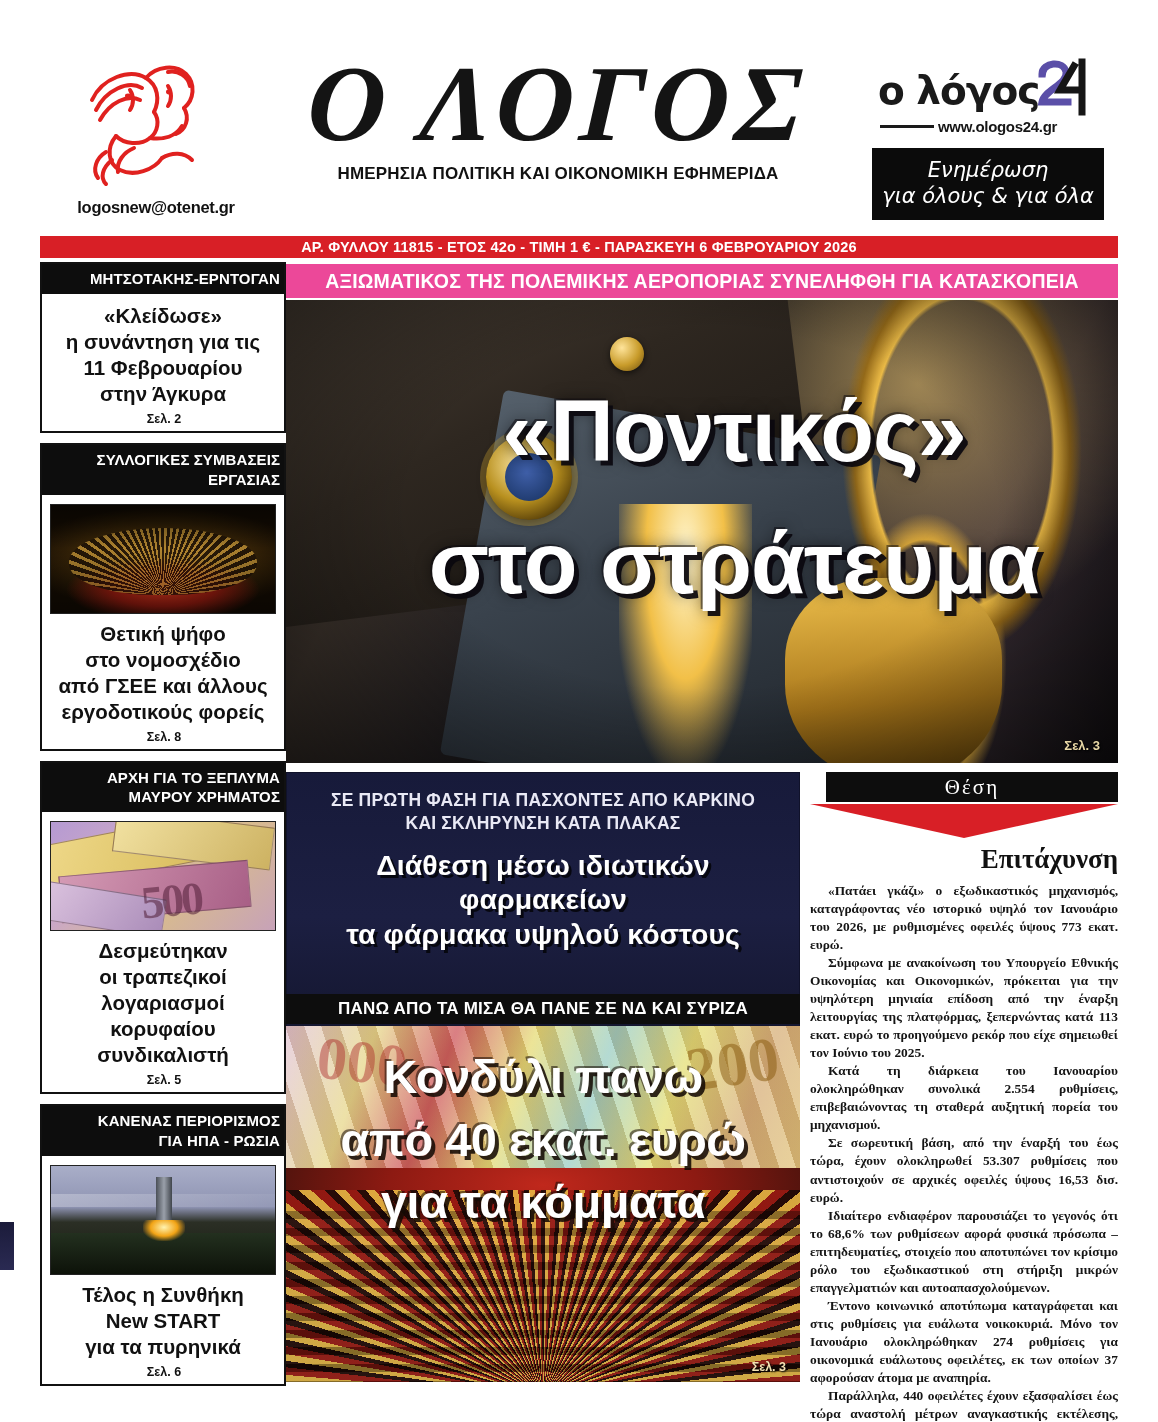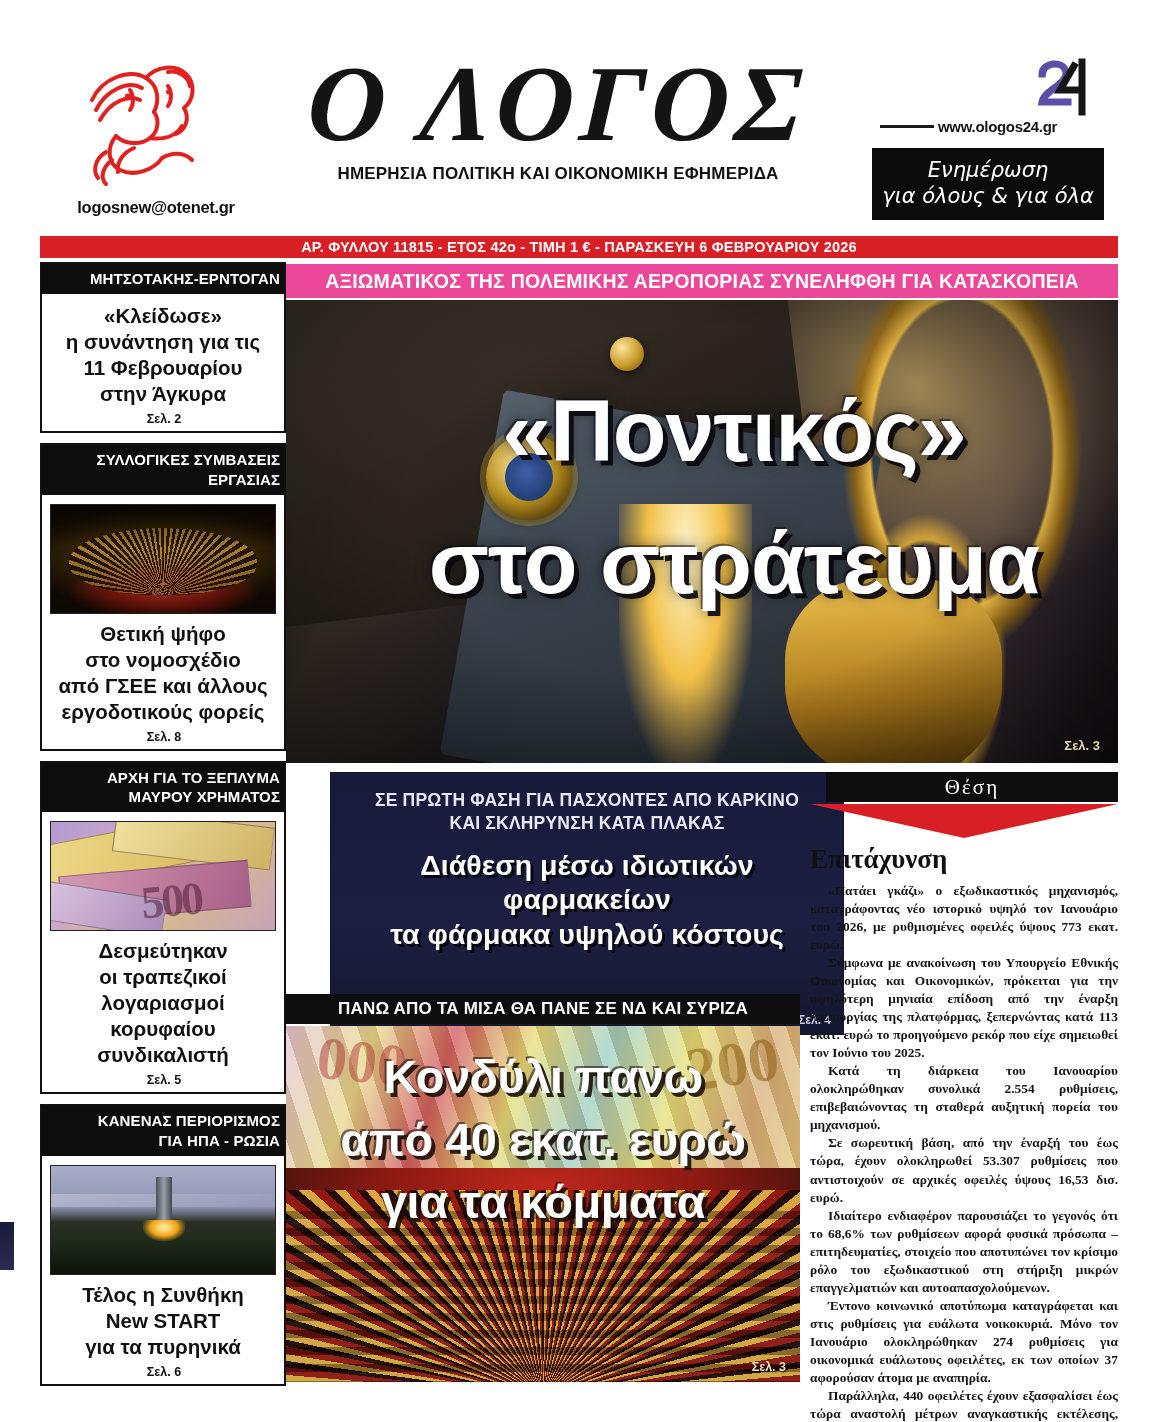--- a/index.html
+++ b/index.html
@@ -133,21 +133,21 @@
     color:#fff;font-weight:bold;font-size:88px;line-height:1.02;letter-spacing:-1px;
     text-shadow:5px 5px 0 rgba(10,8,14,.92), -2px -2px 0 rgba(10,8,14,.5), 0 0 16px rgba(0,0,0,.55);padding-left:32px;}
   .hero-title .l1{display:block;}
   .hero-title .l2{display:block;margin-top:42px;}
   .hero-sel{position:absolute;right:18px;bottom:10px;color:#e9d8a6;font-size:13px;
     font-weight:bold;text-shadow:1px 1px 2px #000;}
 
   
   .medbox{position:absolute;left:286px;top:772px;width:514px;height:263px;
     background:linear-gradient(180deg,#171a3a 0%,#1c1f42 55%,#14162f 100%);
-    border:1px solid #10122a;box-sizing:border-box;padding:16px 13px 0;margin-left:44px;}
+    border:1px solid #10122a;box-sizing:border-box;padding:16px 13px 0;}
   .medbox .kicker{color:#e9e9f5;text-align:center;font-size:17.5px;font-weight:bold;
     line-height:1.33;letter-spacing:0.2px;}
   .medbox .head{color:#fff;text-align:center;font-weight:bold;font-size:28.5px;
     line-height:1.22;margin-top:12px;
     text-shadow:3px 3px 0 rgba(0,0,0,.75);}
   .medbox .sel{position:absolute;right:12px;bottom:7px;color:#cfcfe4;font-size:12px;font-weight:bold;}
 
   
   .pbanner{position:absolute;left:286px;top:994px;width:514px;height:30px;background:#0d0d0d;
     color:#fff;display:flex;align-items:center;justify-content:center;}
@@ -178,21 +178,21 @@
     font-weight:bold;text-shadow:1px 1px 2px #000;}
 
   
   .opinion{position:absolute;left:810px;top:772px;width:308px;}
   .op-head{background:#0d0d0d;color:#fff;text-align:center;height:30px;
     display:flex;align-items:center;justify-content:center;margin-left:16px;}
   .op-head span{font-size:21px;letter-spacing:2px;font-family:"Liberation Serif",serif;}
   .op-tri{width:0;height:0;margin:2px auto 0;
     border-left:154px solid transparent;border-right:154px solid transparent;
     border-top:34px solid #d81f26;}
-  .op-title{text-align:left;font-family:"Liberation Serif",serif;font-weight:bold;
+  .op-title{text-align:right;font-family:"Liberation Serif",serif;font-weight:bold;
     font-size:27px;color:#111;margin-top:6px;}
   .op-body{margin-top:7px;font-family:"Liberation Serif",serif;font-weight:bold;
     font-size:13.4px;line-height:1.345;color:#151515;text-align:justify;
     text-justify:inter-word;}
   .op-body p{margin:0;text-indent:18px;}
 </style>
 </head>
 <body>
 
 <div class="page">
@@ -228,20 +228,21 @@
     </div>
     <div class="logo-email">logosnew@otenet.gr</div>
 
     <div class="title-block">
       <div class="paper-title">Ο ΛΟΓΟΣ</div>
       <div class="paper-sub">ΗΜΕΡΗΣΙΑ ΠΟΛΙΤΙΚΗ ΚΑΙ ΟΙΚΟΝΟΜΙΚΗ ΕΦΗΜΕΡΙΔΑ</div>
     </div>
 
     <div class="brand-box">
       <div class="brand-logo">
+        <div class="brand-word">ο λόγος</div>
         <div class="brand-24">
           <svg width="62" height="62" viewBox="0 0 62 62">
             <path d="M12 18 C12 6, 34 4, 36 16 C38 28, 14 34, 12 46 L38 46" fill="none" stroke="#5b4fa8" stroke-width="7" stroke-linecap="square"></path>
             <path d="M52 6 L52 56 M52 34 L30 34 L44 10" fill="none" stroke="#161616" stroke-width="7" stroke-linecap="square" stroke-linejoin="miter"></path>
           </svg>
         </div>
       </div>
       <div class="brand-url-row">
         <div class="brand-rule"></div>
         <div class="brand-url">www.ologos24.gr</div>

